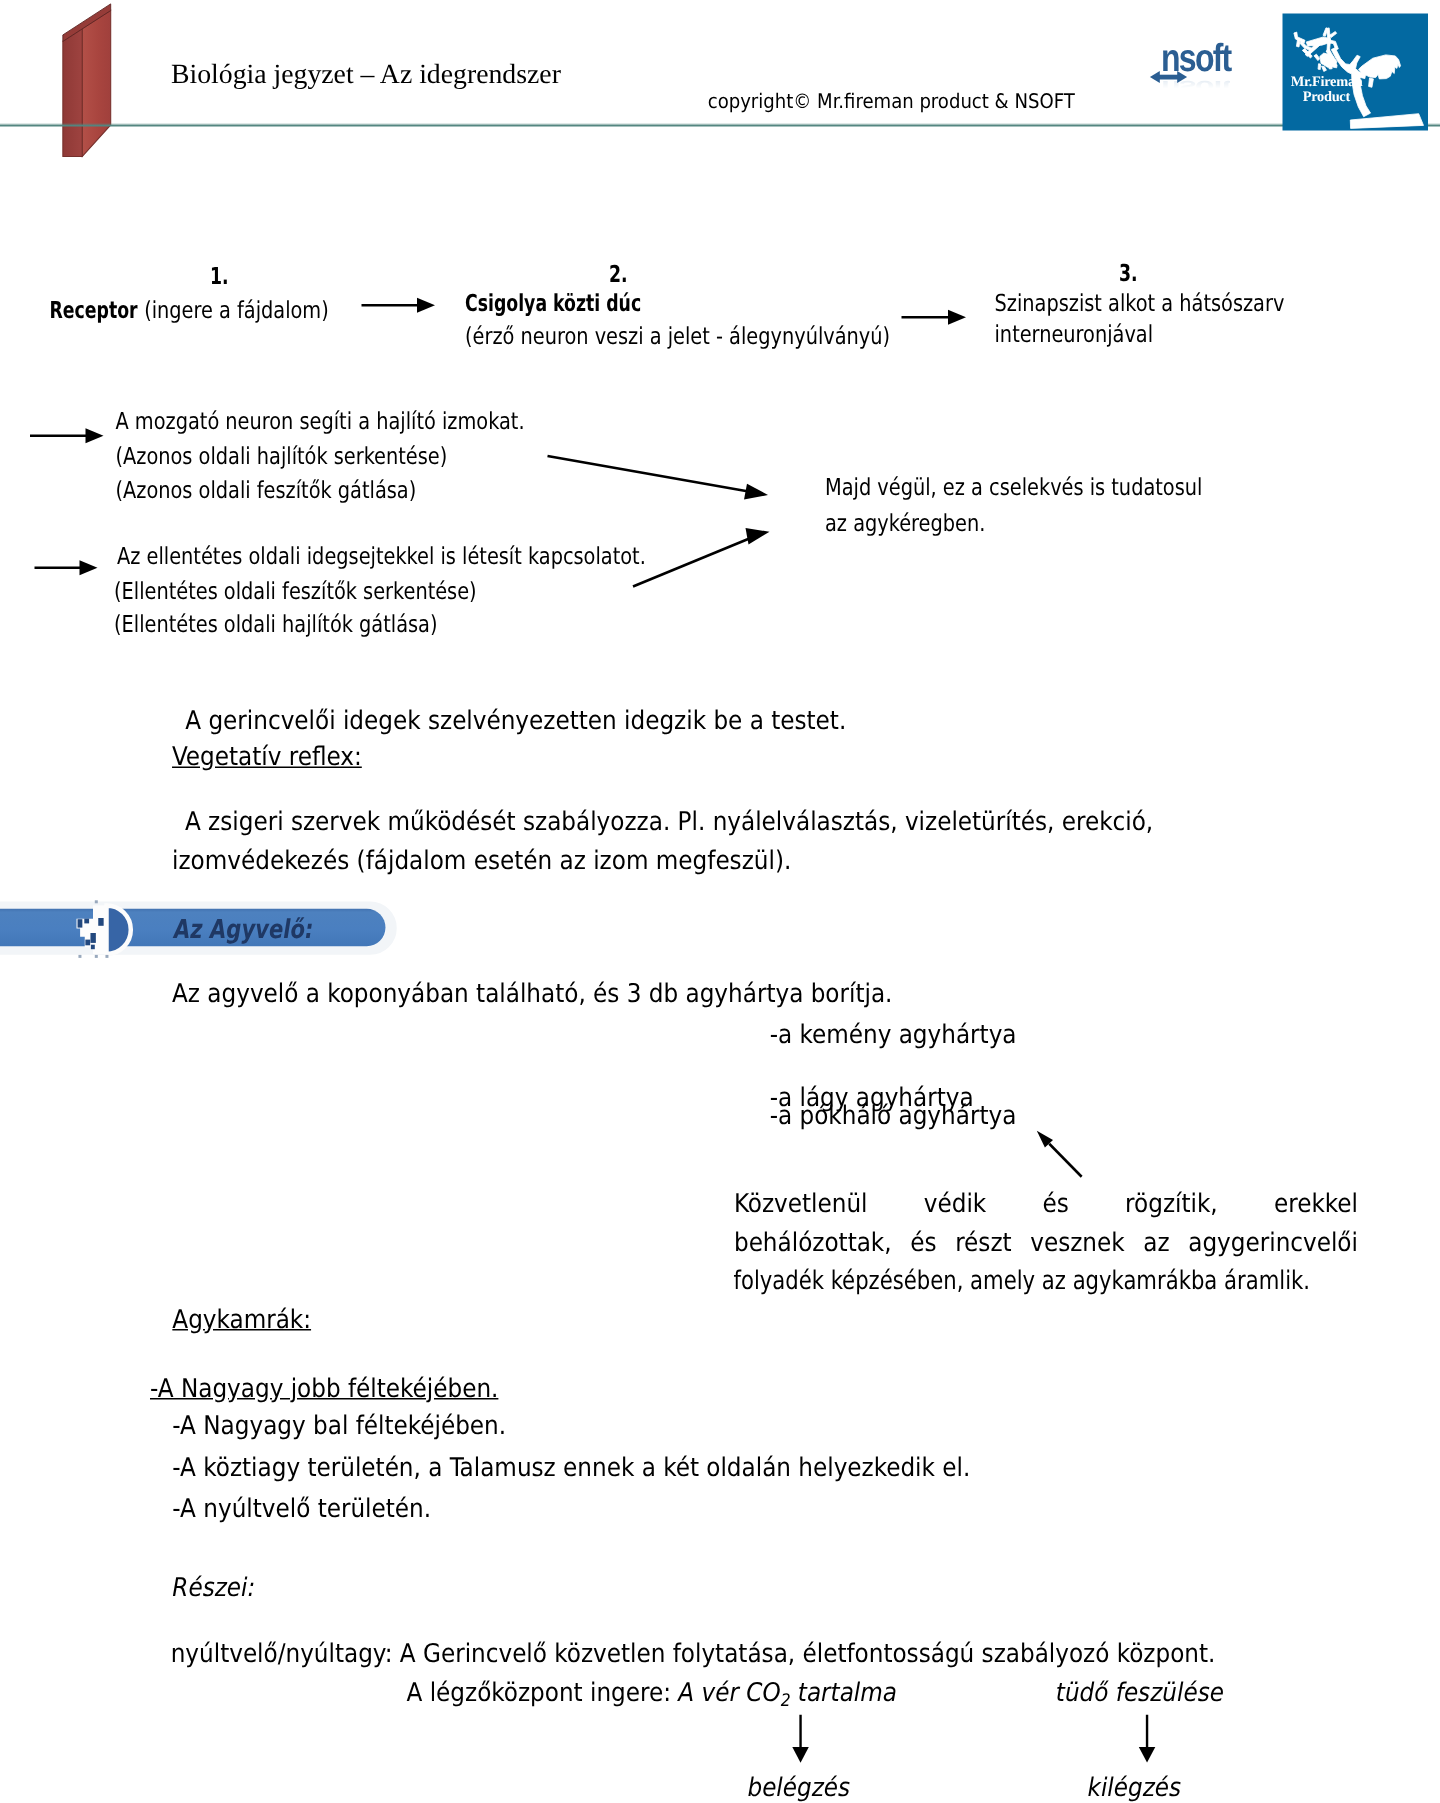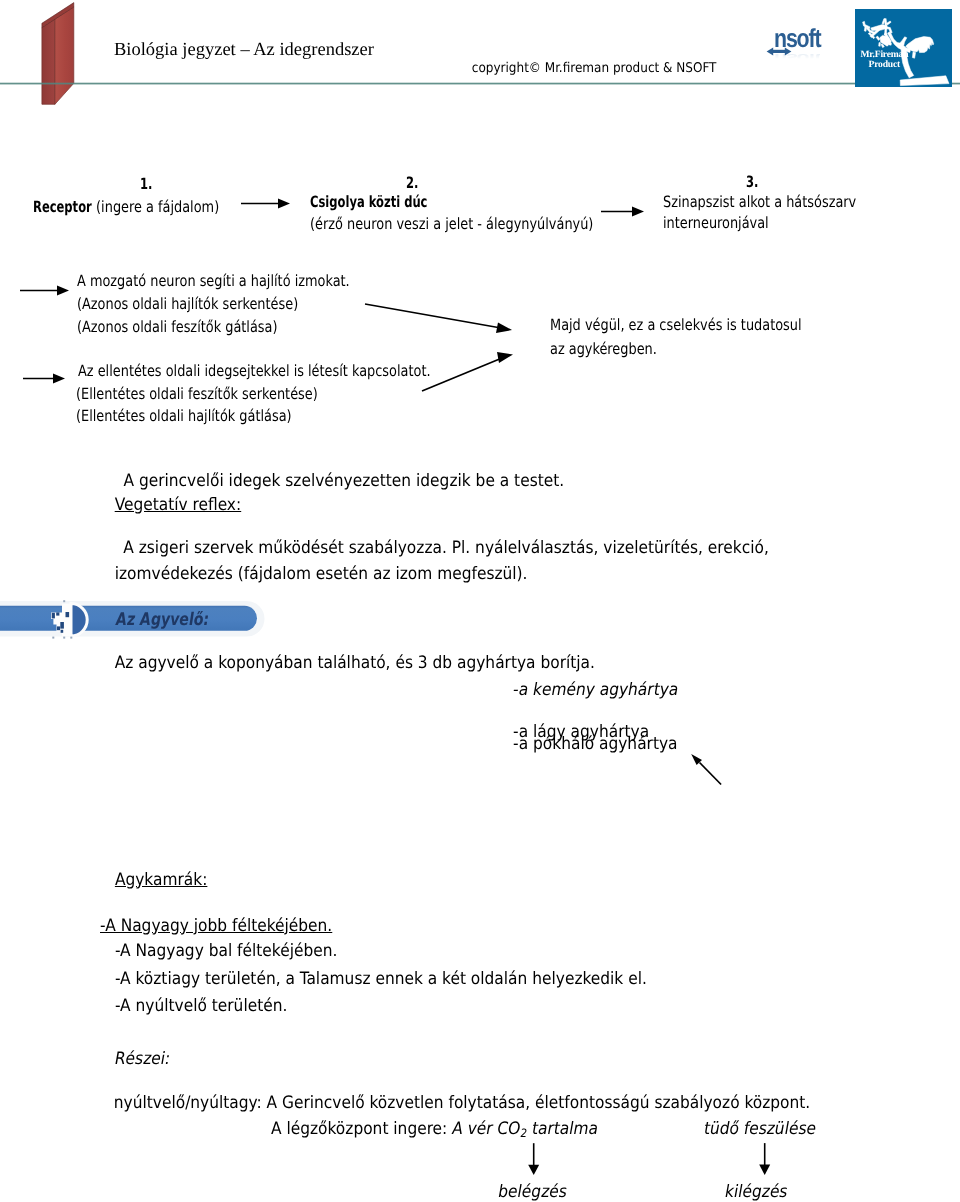--- a/index.html
+++ b/index.html
@@ -198,24 +198,29 @@
       <g fill="#99a9bd">
         <rect x="63.2" y="600.2" width="2" height="2"></rect>
         <rect x="52.3" y="636.6" width="2" height="2"></rect>
         <rect x="63.2" y="636.6" width="2" height="2"></rect>
         <rect x="70.3" y="636.6" width="2" height="2"></rect>
       </g>
   </svg>
   <div class="abs b i" style="left:116.3px;top:611.8px;font-size:17.4px;color:#1f3864;line-height:1;transform:scaleX(0.9);transform-origin:left top;">Az Agyvelő:</div>
 
   <div class="abs body-t" style="left:114.7px;top:654.6px;">Az agyvelő a koponyában található, és 3 db agyhártya borítja.</div>
-  <div class="abs body-t" style="left:513.1px;top:681.7px;font-style:italic;">-a kemény agyhártya</div>
+  <div class="abs body-t" style="left:513.1px;top:681.7px;">-a kemény agyhártya</div>
   <div class="abs body-t" style="left:513.1px;top:724px;">-a lágy agyhártya</div>
   <div class="abs body-t" style="left:513.1px;top:736.1px;">-a pókháló agyhártya</div>
 
+  <div class="abs body-t" style="left:489.3px;top:790.8px;width:416px;white-space:normal;line-height:25.7px;">
+    <div class="jline">Közvetlenül védik és rögzítik, erekkel</div>
+    <div class="jline">behálózottak, és részt vesznek az agygerincvelői</div>
+    <div style="white-space:nowrap;transform:scaleX(0.915);transform-origin:left top;">folyadék képzésében, amely az agykamrákba áramlik.</div>
+  </div>
 
   <div class="abs body-t u" style="left:114.9px;top:871.5px;">Agykamrák:</div>
   <div class="abs body-t" style="left:100px;top:917.7px;text-decoration:underline;">-A Nagyagy jobb féltekéjében.</div>
   <div class="abs body-t" style="left:114.9px;top:943.2px;text-align:center;">-A Nagyagy bal féltekéjében.</div>
   <div class="abs body-t" style="left:114.9px;top:970.7px;">-A köztiagy területén, a Talamusz ennek a két oldalán helyezkedik el.</div>
   <div class="abs body-t" style="left:114.9px;top:997.5px;">-A nyúltvelő területén.</div>
 
   <div class="abs body-t i" style="left:114.9px;top:1051.3px;">Részei:</div>
   <div class="abs body-t" style="left:113.8px;top:1095.3px;">nyúltvelő/nyúltagy: A Gerincvelő közvetlen folytatása, életfontosságú szabályozó központ.</div>
 

